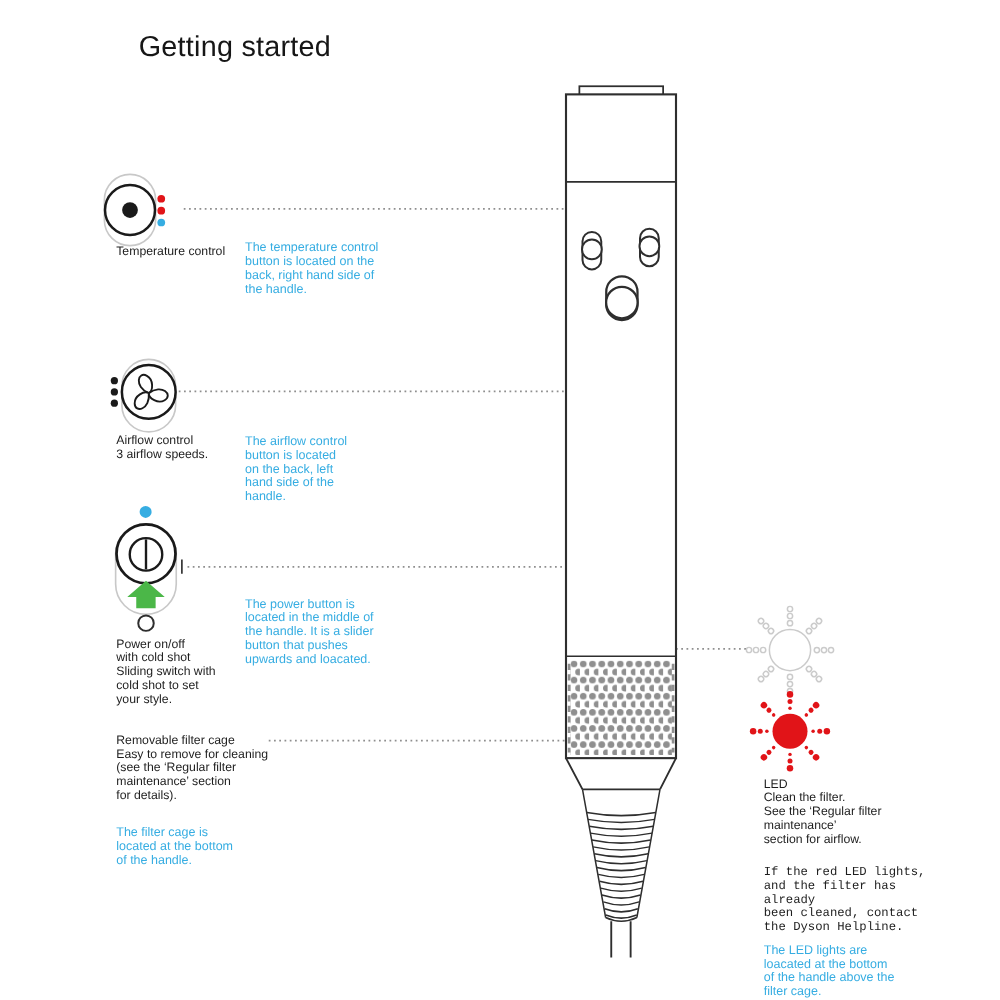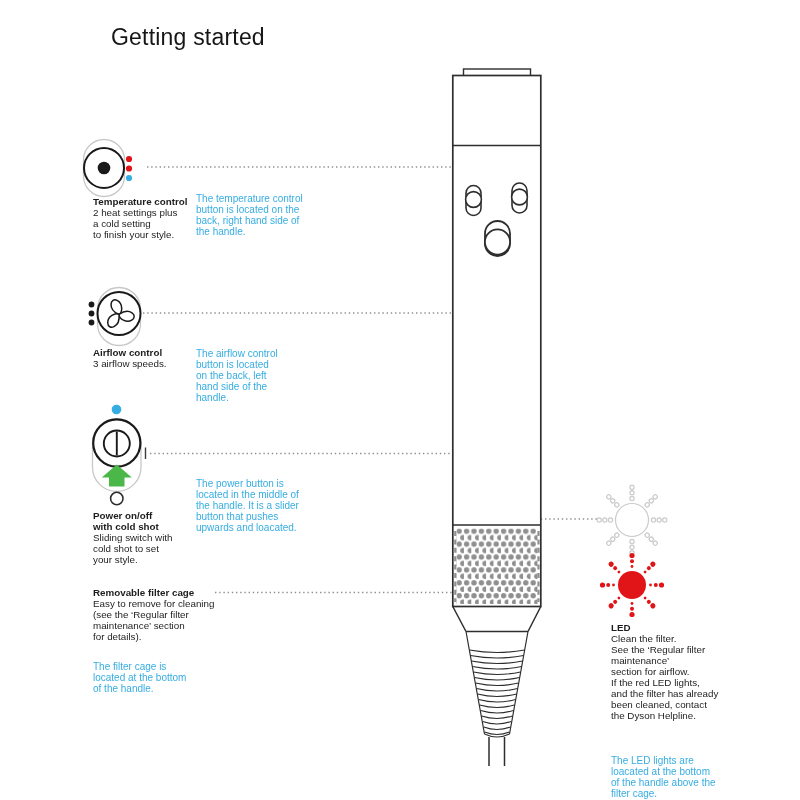--- a/index.html
+++ b/index.html
@@ -2,23 +2,23 @@
 <html><head>
 <meta charset="utf-8">
 <style>
   html,body{margin:0;padding:0;background:#ffffff;}
   .canvas{position:relative;width:800px;height:800px;background:#ffffff;overflow:hidden;
           font-family:"Liberation Sans","DejaVu Sans",sans-serif;color:#1d1d1d;}
   .title{position:absolute;left:93px;top:6px;margin:18px;font-size:23px;font-weight:500;
          letter-spacing:.2px;color:#161616;z-index:2;}
   .art{position:absolute;left:0;top:0;z-index:1;}
   .sec{position:absolute;z-index:2;font-size:9.8px;line-height:11px;color:#1d1d1d;}
-  .sec .h{font-weight:bold;}
+  .sec .h{font-weight:normal;}
   .note{position:absolute;z-index:2;font-size:10px;line-height:11px;color:#36ade2;}
-  .gap{margin-top:0;}
+  .gap{margin-top:15px;font-family:Liberation Mono, monospace;}
 </style>
 </head>
 <body>
 
 <div class="canvas">
 
   <h1 class="title">Getting started</h1>
 
   <svg class="art" width="800" height="800" viewBox="0 0 800 800">
     <defs>
@@ -190,25 +190,20 @@
       <g transform="rotate(315 632 585)">
           <circle cx="650.5" cy="585" r="1.4"></circle>
           <circle cx="655.8" cy="585" r="2"></circle>
           <circle cx="661.5" cy="585" r="2.6"></circle>
         </g>
     </g>
   </svg>
 
   <div class="sec" style="left:93px;top:196px;width:125px">
     <div class="h">Temperature control</div>
-    <div>
-        <div>2 heat settings plus</div>
-        <div>a cold setting</div>
-        <div>to finish your style.</div>
-      </div>
   </div>
   <div class="note" style="left:196px;top:193px;width:130px">
       <div>The temperature control</div>
       <div>button is located on the</div>
       <div>back, right hand side of</div>
       <div>the handle.</div>
     </div>
 
   <div class="sec" style="left:93px;top:347px;width:125px">
     <div class="h">Airflow control</div>

